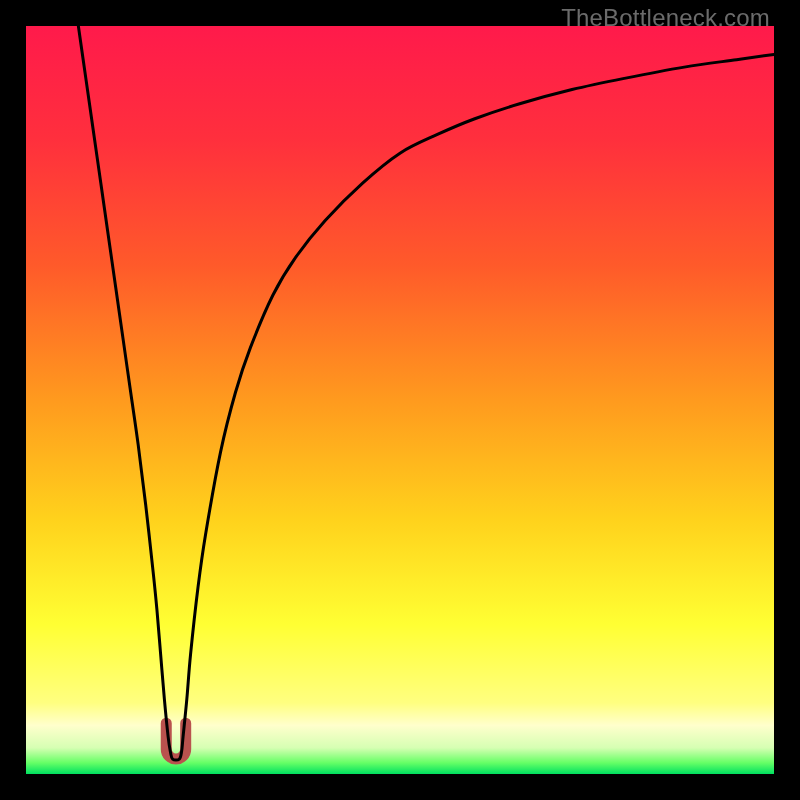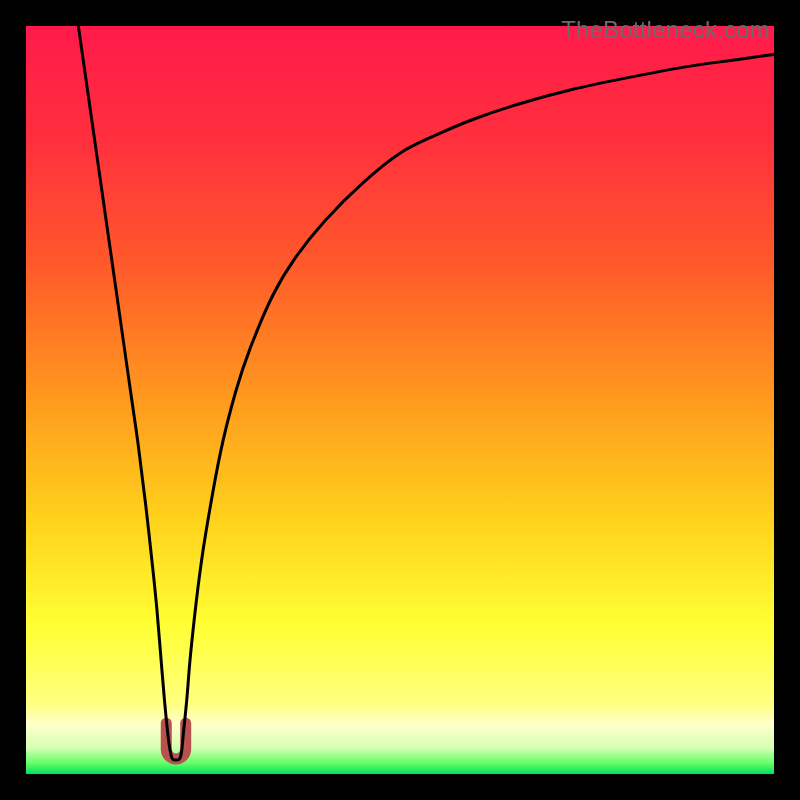--- a/index.html
+++ b/index.html
@@ -13,21 +13,21 @@
   .frame {
     position: absolute;
     left: 26px;
     top: 26px;
     width: 748px;
     height: 748px;
     overflow: hidden;
   }
   .watermark {
     position: absolute;
-    top: 16px;
+    top: 4px;
     right: 30px;
     font-family: Arial, Helvetica, sans-serif;
     font-size: 24px;
     color: #6b6b6b;
     letter-spacing: 0.2px;
     z-index: 10;
   }
   svg {
     display: block;
   }

